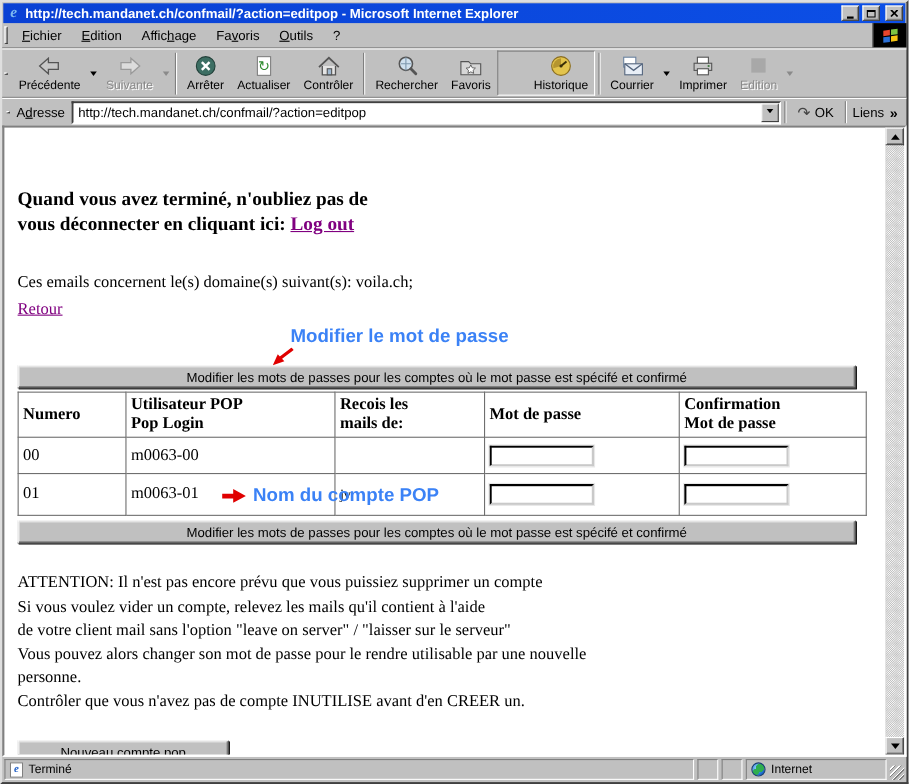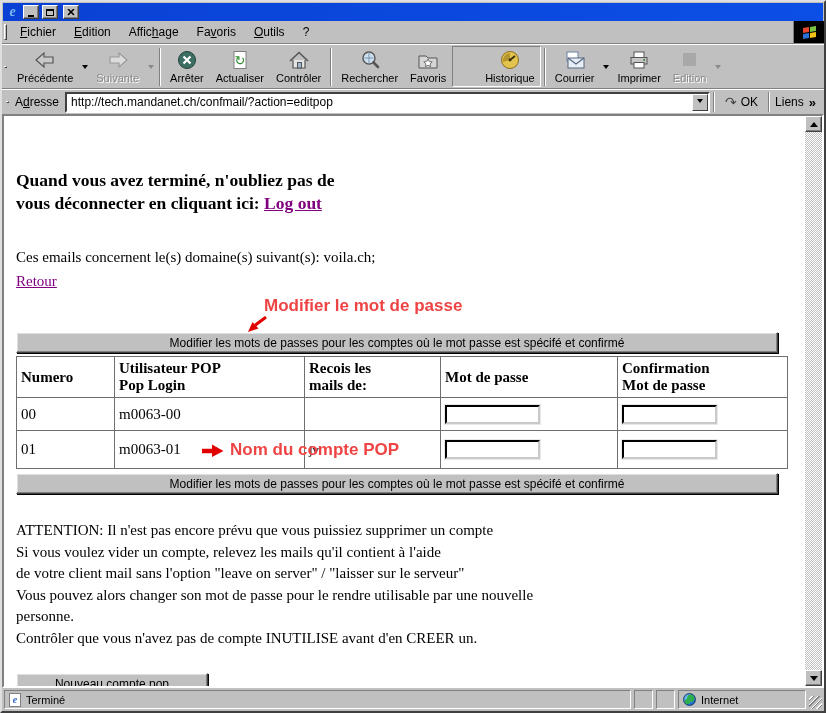--- a/index.html
+++ b/index.html
@@ -111,21 +111,21 @@
   .page {
     position: absolute; top: 0; left: 0; right: 17px; bottom: 0;
     padding: 13px 8px 0 12px;
     font-family: "Liberation Serif", serif; font-size: 15px; color: #000; margin-top: 40px;
   }
   .heading { font-weight: bold; font-size: 17.5px; line-height: 23px; }
   a.plink { color: #800080; text-decoration: underline; }
   .domains { margin-top: 34px; }
   .retour { margin-top: 7px; display: inline-block; font-size: 15px; }
   
-  .anno { color: #ef4444; font-family: "Liberation Sans", sans-serif; font-weight: bold; }
+  .anno { color: #3b82f6; font-family: "Liberation Sans", sans-serif; font-weight: bold; }
   .anno-pass-zone { position: relative; height: 37px; margin-top: 5px; }
   .anno-pass-zone .txt { position: absolute; left: 248px; top: 1px; font-size: 17px; }
   .anno-pass-zone svg { position: absolute; left: 231px; top: 21px; }
   
   .wbtn {
     width: 762px; height: 21px; background: #c0c0c0;
     border: 1px solid; border-color: #fff #404040 #404040 #fff;
     box-shadow: 1px 1px 0 #000, inset -1px -1px 0 #808080, inset 1px 1px 0 #dfdfdf;
     font: 12px "Liberation Sans", sans-serif; color: #000;
     display: flex; align-items: center; justify-content: center;
@@ -177,20 +177,21 @@
   .sb-grip { width: 13px; height: 13px; align-self: flex-end;
     background: repeating-linear-gradient(135deg, transparent 0 2px, #fff 2px 3px, #808080 3px 4px); }
 </style>
 </head>
 <body>
 
 <div class="window">
 
   <div class="titlebar">
     <div class="ie-ico">e</div>
+    <div class="title-text">http://tech.mandanet.ch/confmail/?action=editpop - Microsoft Internet Explorer</div>
     <div class="winbtn">
         <div class="g-min"></div>
       </div>
     <div class="winbtn">
         <div class="g-max"></div>
       </div>
     <div class="winbtn close">
       <svg width="8" height="7">
           <path d="M1 0 L7 6 M7 0 L1 6" stroke="#000" stroke-width="1.6"></path>
         </svg>

